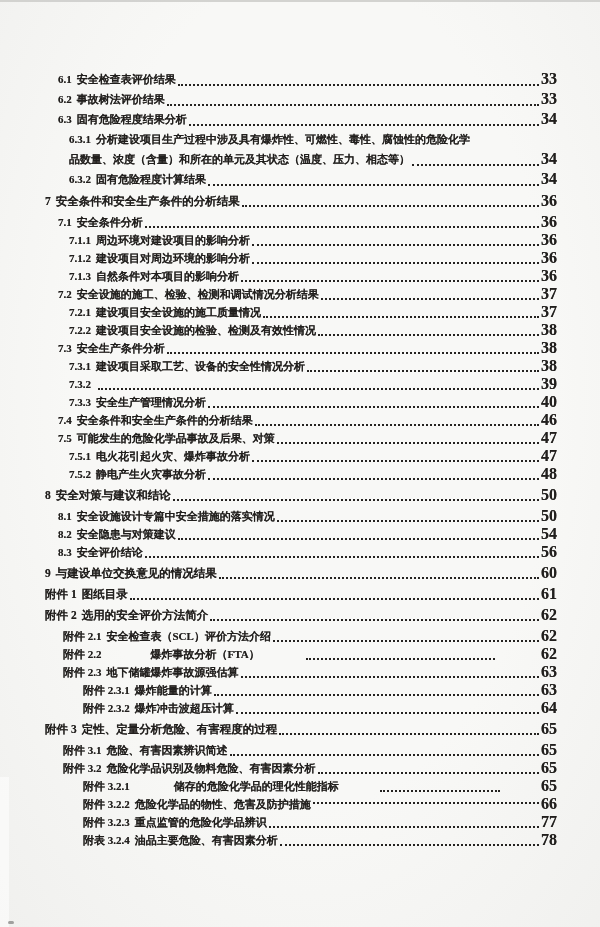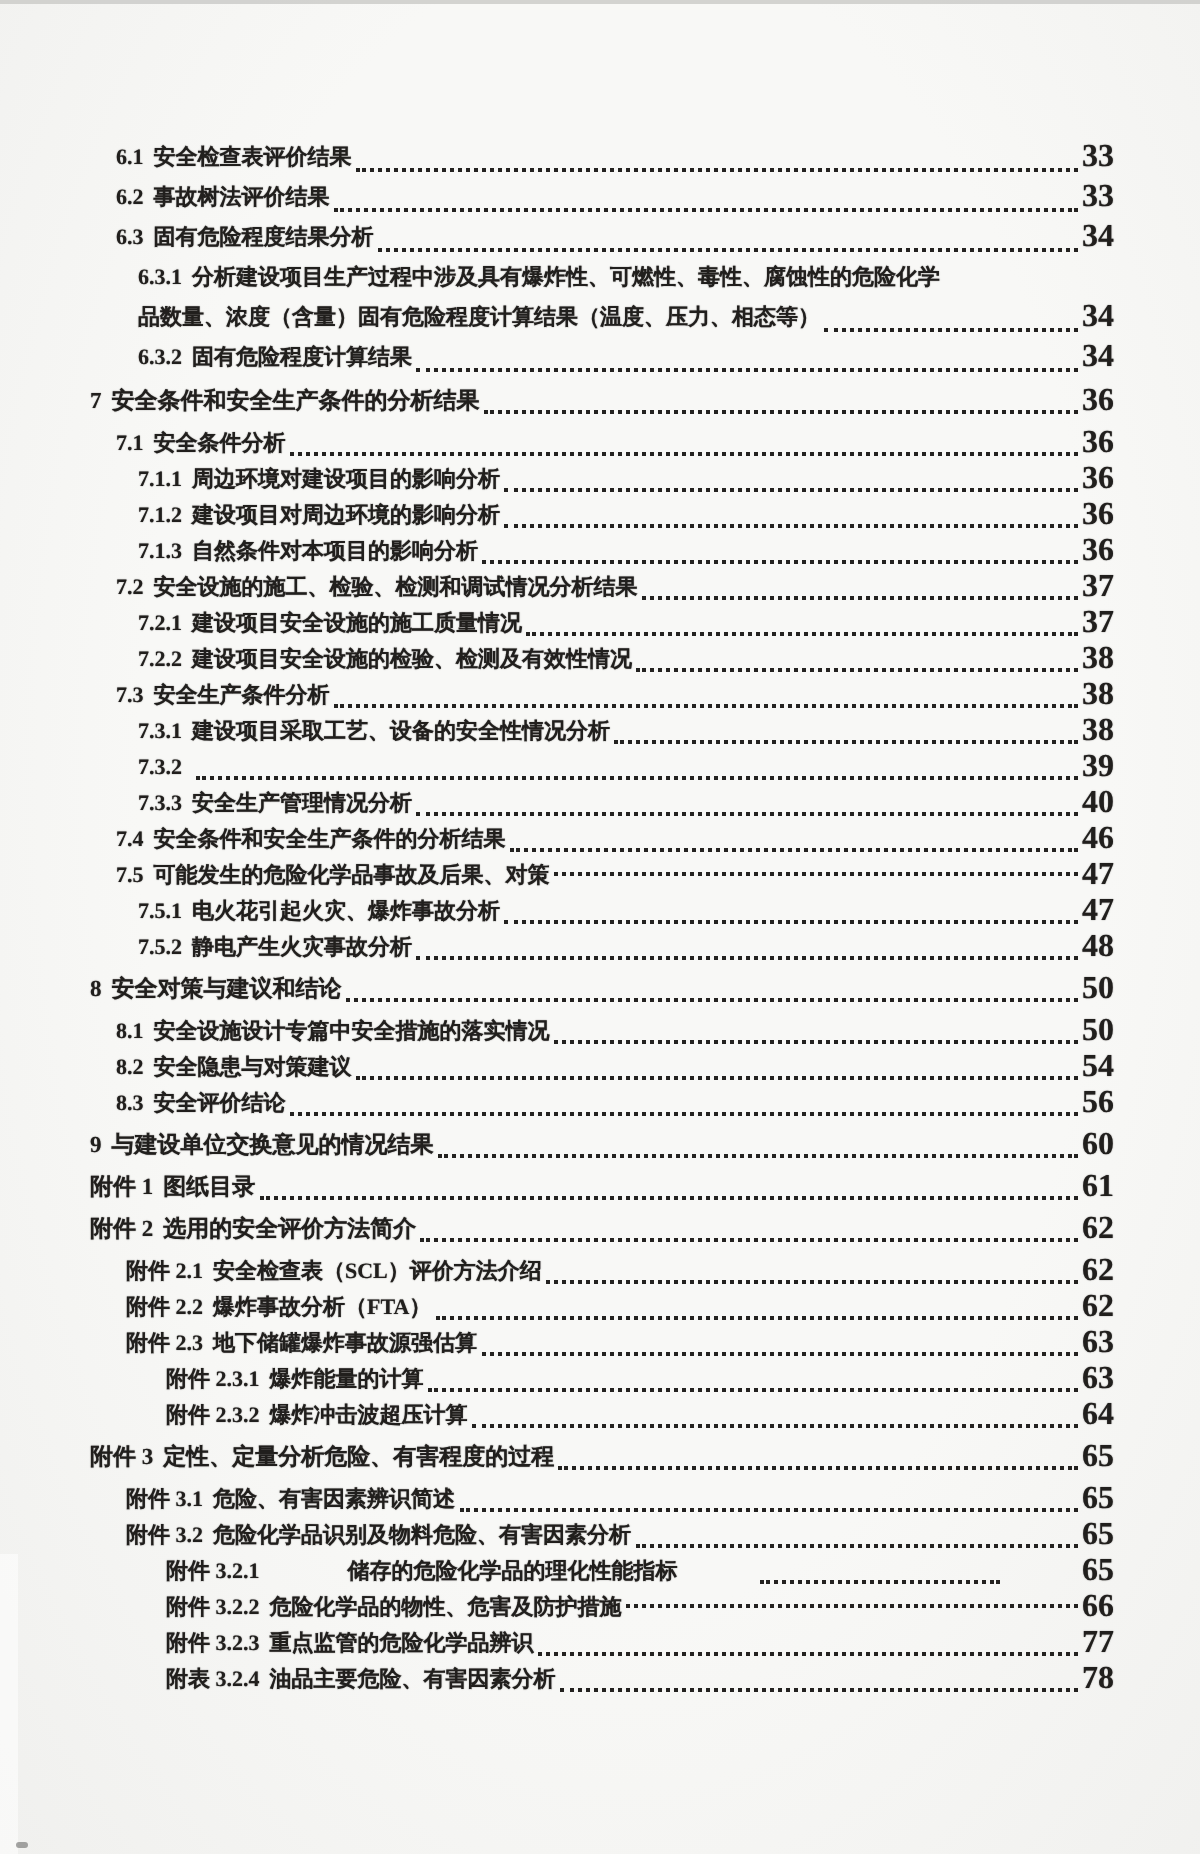--- a/index.html
+++ b/index.html
@@ -68,21 +68,21 @@
       </div>
       <div class="e lh20" style="padding-left: 13px;">
         <span class="num">6.3</span>
         <span class="ttl">固有危险程度结果分析</span>
         <span class="leader" style="border-bottom-color: rgb(36, 34, 32);"></span>
         <span class="pg">34</span>
       </div>
       <div class="e lh20 multi" style="padding-left: 24px;">
         <div class="l1"><span class="num">6.3.1</span><span class="ttl2">分析建设项目生产过程中涉及具有爆炸性、可燃性、毒性、腐蚀性的危险化学</span></div>
         <div class="l2">
-          <span class="ttl2">品数量、浓度（含量）固有危险程度计算结果（温度、压力、相态等）</span>
+          <span class="ttl2">品数量、浓度（含量）和所在的单元及其状态（温度、压力、相态等）</span>
           <span class="leader" style="border-bottom-color: rgb(36, 34, 32);"></span>
           <span class="pg">34</span>
         </div>
       </div>
       <div class="e lh20" style="padding-left: 24px;">
         <span class="num">6.3.2</span>
         <span class="ttl">固有危险程度计算结果</span>
         <span class="leader" style="border-bottom-color: rgb(36, 34, 32);"></span>
         <span class="pg">34</span>
       </div>
@@ -156,21 +156,21 @@
         <span class="ttl">安全生产管理情况分析</span>
         <span class="leader" style="border-bottom-color: rgb(36, 34, 32);"></span>
         <span class="pg">40</span>
       </div>
       <div class="e" style="padding-left: 13px;">
         <span class="num">7.4</span>
         <span class="ttl">安全条件和安全生产条件的分析结果</span>
         <span class="leader" style="border-bottom-color: rgb(36, 34, 32);"></span>
         <span class="pg">46</span>
       </div>
-      <div class="e" style="padding-left: 13px; align-items: center;">
+      <div class="e" style="padding-left: 13px;">
         <span class="num">7.5</span>
         <span class="ttl">可能发生的危险化学品事故及后果、对策</span>
         <span class="leader" style="border-bottom-color: rgb(36, 34, 32);"></span>
         <span class="pg">47</span>
       </div>
       <div class="e" style="padding-left: 24px;">
         <span class="num">7.5.1</span>
         <span class="ttl">电火花引起火灾、爆炸事故分析</span>
         <span class="leader" style="border-bottom-color: rgb(36, 34, 32);"></span>
         <span class="pg">47</span>
@@ -222,21 +222,21 @@
         <span class="ttl">选用的安全评价方法简介</span>
         <span class="leader" style="border-bottom-color: rgb(36, 34, 32);"></span>
         <span class="pg">62</span>
       </div>
       <div class="e" style="padding-left: 18px;">
         <span class="num">附件 2.1</span>
         <span class="ttl">安全检查表（SCL）评价方法介绍</span>
         <span class="leader" style="border-bottom-color: rgb(36, 34, 32);"></span>
         <span class="pg">62</span>
       </div>
-      <div class="e" style="padding-left: 18px;">
+      <div class="e" style="padding-left: 18px; gap: 44px;">
         <span class="num">附件 2.2</span>
         <span class="ttl">爆炸事故分析（FTA）</span>
         <span class="leader" style="border-bottom-color: rgb(36, 34, 32);"></span>
         <span class="pg">62</span>
       </div>
       <div class="e" style="padding-left: 18px;">
         <span class="num">附件 2.3</span>
         <span class="ttl">地下储罐爆炸事故源强估算</span>
         <span class="leader" style="border-bottom-color: rgb(36, 34, 32);"></span>
         <span class="pg">63</span>

